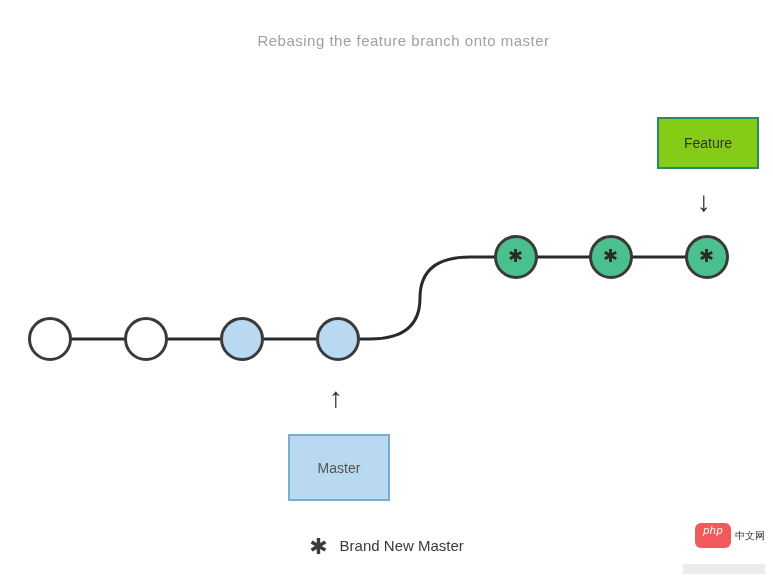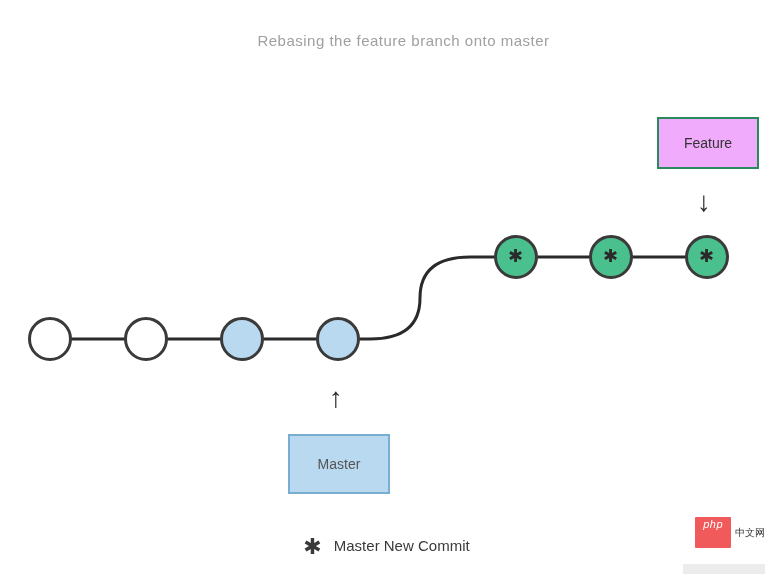--- a/index.html
+++ b/index.html
@@ -42,21 +42,21 @@
   .green-commit { background: #4bc08f; border-color: #3a3a3a; }
   .branch-box {
     position: absolute;
     border: 2px solid;
     display: flex;
     align-items: center;
     justify-content: center;
     font-size: 14px;
     color: #555;
   }
-  .feature-box { background: #f0abfc; border-color: #2a8a5e; color: #333; }
+  .feature-box { background: #84cc16; border-color: #2a8a5e; color: #333; }
   .master-box { background: #b8d9f0; border-color: #7aaed0; }
   .arrow {
     position: absolute;
     font-size: 28px;
     color: #2a2a2a;
     font-weight: 300;
   }
   .star-small {
     position: absolute;
     font-size: 18px;
@@ -82,22 +82,22 @@
     bottom: 28px;
     display: flex;
     align-items: center;
     gap: 4px;
   }
   .php-badge {
     background: #f05a5a;
     color: #fff;
     font-size: 11px;
     font-style: italic;
-    padding: 1px 8px 18px;
-    border-radius: 1px;
+    padding: 1px 8px 12px;
+    border-radius: 6px;
     letter-spacing: 0.5px;
   }
   .cn-text {
     font-size: 10px;
     color: #333;
     font-weight: 500;
   }
   .watermark-shadow {
     position: absolute;
     right: 8px;
@@ -127,25 +127,25 @@
 <span class="star-small" style="left:508px; top:245px;">✱</span>
 <span class="star-small" style="left:603px; top:245px;">✱</span>
 <span class="star-small" style="left:699px; top:245px;">✱</span>
 
 <div class="branch-box feature-box" style="left:657px; top:117px; width:102px; height:52px;">
   <span>Feature</span>
 </div>
 <span class="arrow" style="left:697px; top:186px;">↓</span>
 
 <span class="arrow" style="left:329px; top:382px;">↑</span>
-<div class="branch-box master-box" style="left:288px; top:434px; width:102px; height:60px;">
+<div class="branch-box master-box" style="left:288px; top:434px; width:102px; height:67px;">
   <span>Master</span>
 </div>
 
 <div class="legend">
-  <span class="ast">✱</span><span>Master New Commit</span>
+  <span class="ast">✱</span><span>Brand New Master</span>
 </div>
 
 <div class="watermark">
   <span class="php-badge">php</span>
   <span class="cn-text">中文网</span>
 </div>
 <div class="watermark-shadow"></div>
 
 </body></html>

